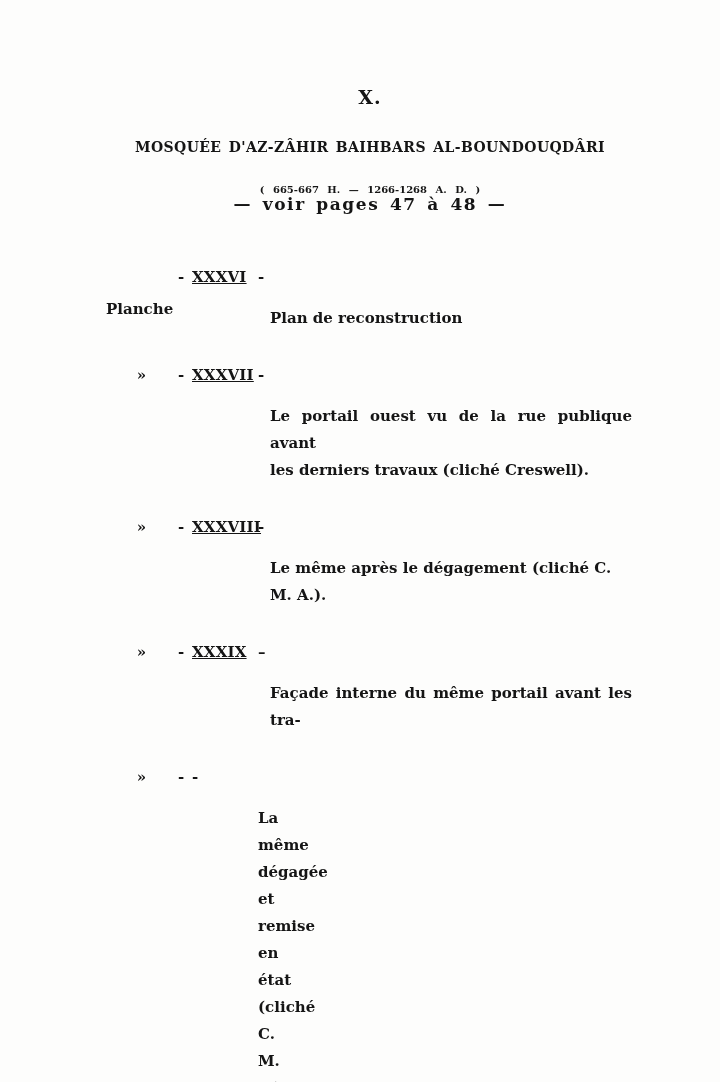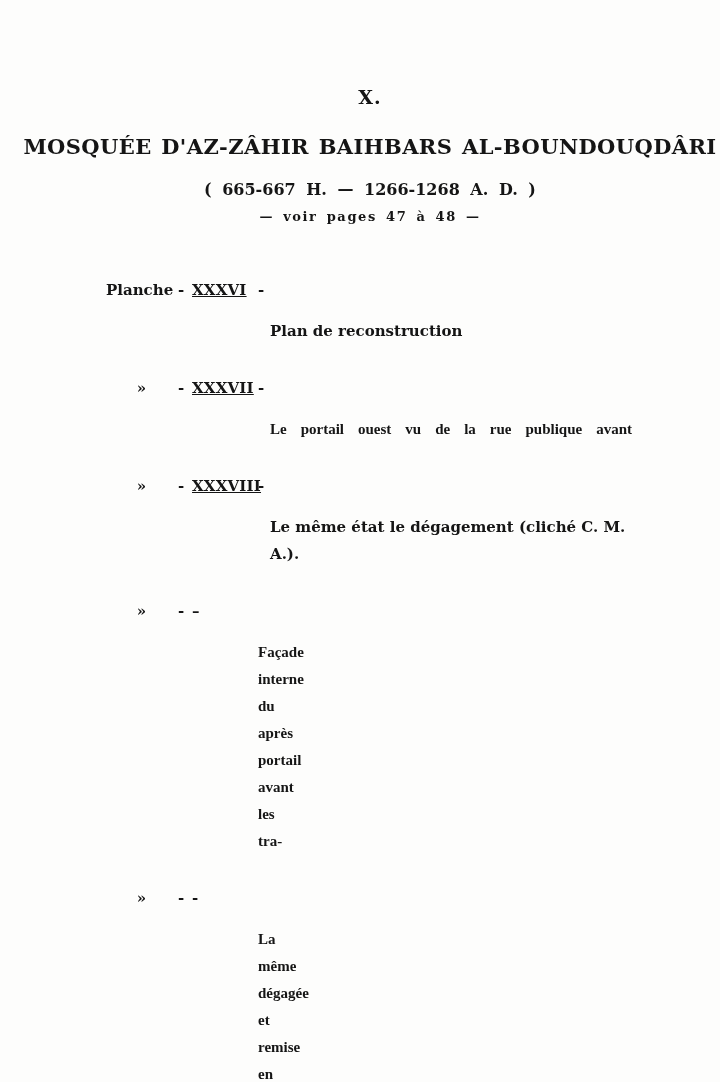--- a/index.html
+++ b/index.html
@@ -20,62 +20,60 @@
     padding-top: 88px;
     text-align: center;
   }
   .section-number {
     font-size: 19px;
     letter-spacing: 1px;
     line-height: 18px;
   }
   .title {
     margin-top: 28px;
-    font-size: 21px;
+    font-size: 14px;
     font-weight: 700;
     letter-spacing: 0.4px;
     word-spacing: 2px;
     line-height: 26px;
     white-space: nowrap;
   }
   .dates {
     margin-top: 21px;
-    font-size: 16px;
+    font-size: 10px;
     word-spacing: 5px;
     line-height: 17px;
   }
   .see-pages {
-    margin-top: 13px;
-    font-size: 13px;
+    font-size: 17px;
     letter-spacing: 1.6px;
     word-spacing: 3px;
     line-height: 12px;
   }
   .plate-list {
     margin-top: 54px;
     margin-left: 105px;
     width: 527px;
   }
   .plate-row {
     display: grid;
     grid-template-columns: 73px 14px 66px 12px 362px;
     font-size: 15px;
     line-height: 27px;
     margin-bottom: 30px;
   }
   .c-label   { text-align: center; }
-  .c-label.first { text-align: left; padding-left: 1px; }
+  .c-label.first { text-align: left; padding-left: 1px; margin-top: 32px; }
   .c-sep     { text-align: left; }
   .c-num     { text-align: left; letter-spacing: 0.2px; white-space: nowrap; text-decoration: underline; }
   .c-desc    { text-align: left; margin-top: 41px; }
   .d1, .d2   { display: block; }
   .d1.stretch {
     text-align: justify;
     text-align-last: justify;
-    font-family: Liberation Serif, serif;
   }
 </style>
 </head>
 <body>
 
 <div class="page">
 
   <div class="header">
     <div class="section-number">X.</div>
     <h1 class="title">MOSQUÉE D'AZ-ZÂHIR BAIHBARS AL-BOUNDOUQDÂRI</h1>
@@ -96,40 +94,42 @@
       </span>
     </div>
 
     <div class="plate-row">
       <span class="c-label">»</span>
       <span class="c-sep">-</span>
       <span class="c-num">XXXVII</span>
       <span class="c-sep">-</span>
       <span class="c-desc">
         <span class="d1 stretch">Le portail ouest vu de la rue publique avant</span>
+        <span class="d2">les derniers travaux (cliché Creswell).</span>
       </span>
     </div>
 
     <div class="plate-row">
       <span class="c-label">»</span>
       <span class="c-sep">-</span>
       <span class="c-num">XXXVIII</span>
       <span class="c-sep">-</span>
       <span class="c-desc">
-        <span class="d1">Le même état le dégagement (cliché C. M. A.).</span>
+        <span class="d1">Le même après le dégagement (cliché C. M. A.).</span>
         <span class="d2"></span>
       </span>
     </div>
 
     <div class="plate-row">
       <span class="c-label">»</span>
       <span class="c-sep">-</span>
+      <span class="c-num">XXXIX</span>
       <span class="c-sep">–</span>
       <span class="c-desc">
-        <span class="d1 stretch">Façade interne du après portail avant les tra-</span>
+        <span class="d1 stretch">Façade interne du même portail avant les tra-</span>
       </span>
     </div>
 
     <div class="plate-row">
       <span class="c-label">»</span>
       <span class="c-sep">-</span>
       <span class="c-sep">-</span>
       <span class="c-desc">
         <span class="d1 stretch">La même dégagée et remise en état (cliché</span>
         <span class="d2">C. M. A.).</span>

